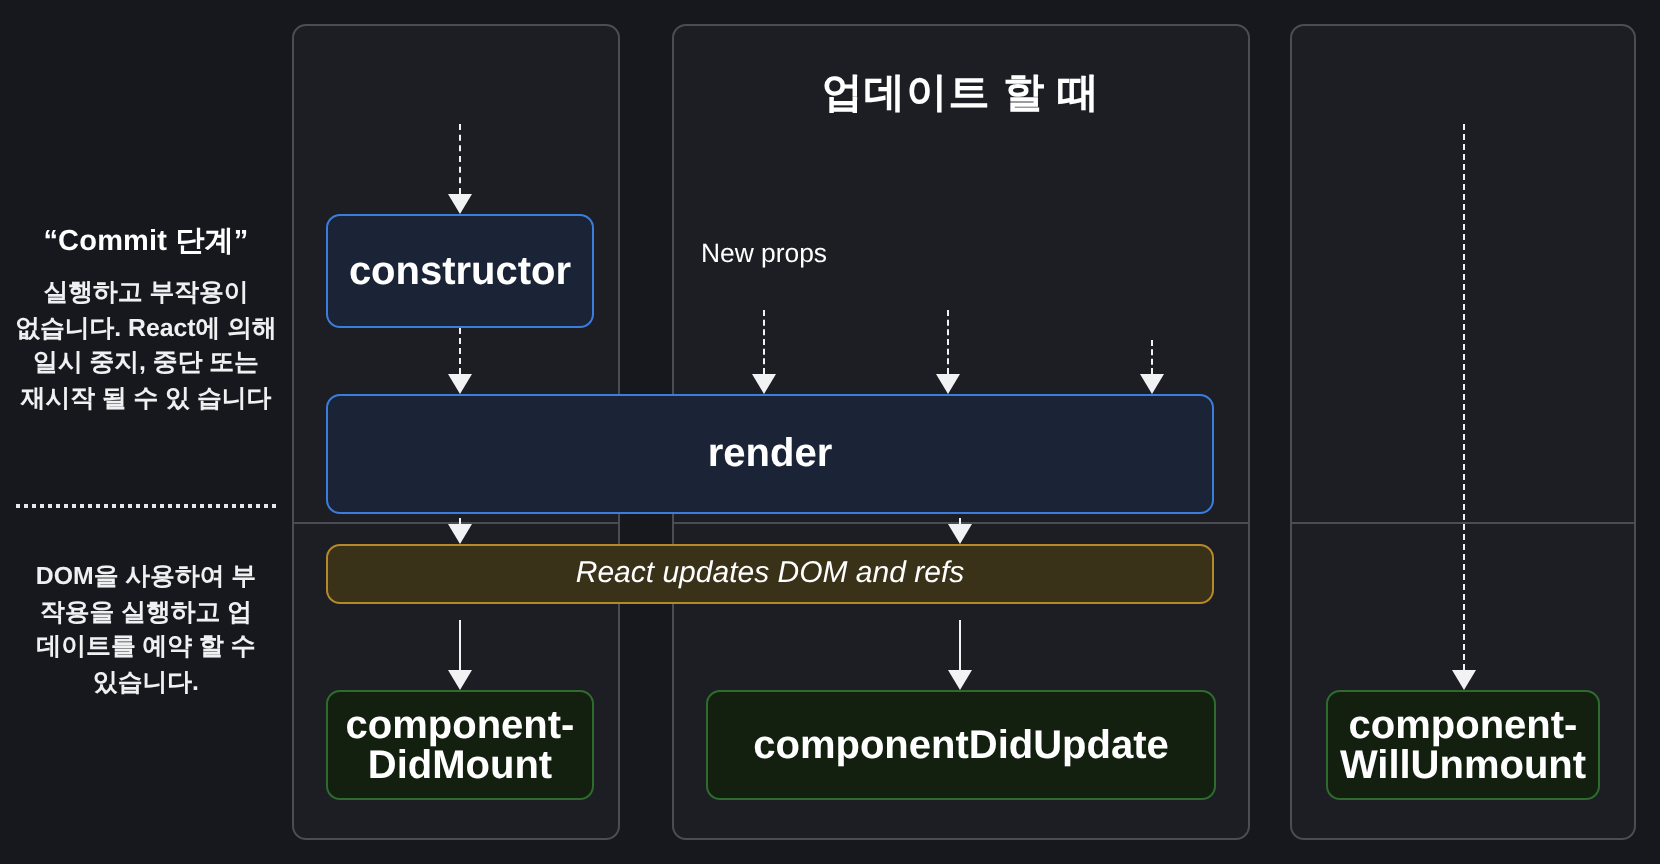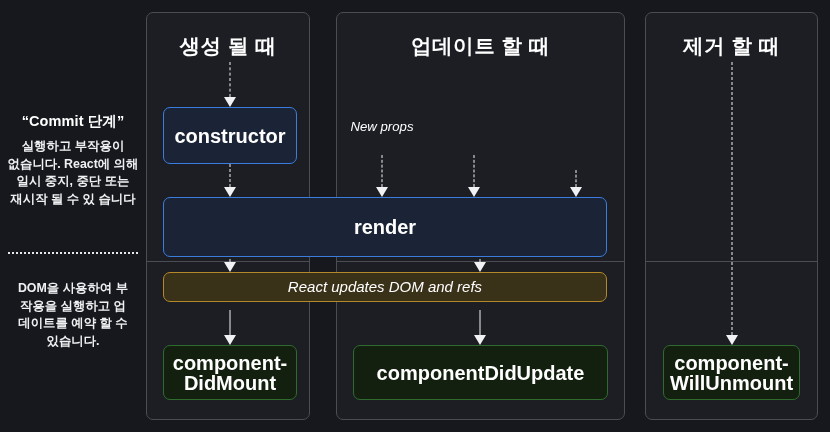--- a/index.html
+++ b/index.html
@@ -142,21 +142,21 @@
 
   
   .trigger-label {
     position: absolute;
     text-align: center;
     font-size: 13.2px;
     line-height: 16px;
     color: #ffffff;
     z-index: 4;
   }
-  .trigger-label.italic { font-style: italic; }
+  .trigger-label.italic { }
   #trig-new-props { left: 336px; top: 119px; width: 92px; }
   #trig-set-state { left: 428px; top: 119px; width: 92px; }
   #trig-force-update { left: 530px; top: 119px; width: 92px; }
 
   
   .arrow {
     position: absolute;
     z-index: 3;
   }
   .arrow .shaft {
@@ -198,31 +198,29 @@
 
     <div id="legend-divider"></div>
 
     <div class="legend-block" id="legend-commit">
       <div class="legend-desc">DOM을 사용하여 부 작용을 실행하고 업 데이트를 예약 할 수 있습니다.</div>
     </div>
 
   </div>
 
   <div class="panel" id="panel-mount">
-    <div class="panel-title">생성 될 때</div>
     <div class="phase-divider"></div>
   </div>
 
   <div class="panel" id="panel-update">
     <div class="panel-title">업데이트 할 때</div>
     <div class="phase-divider"></div>
   </div>
 
   <div class="panel" id="panel-unmount">
-    <div class="panel-title">제거 할 때</div>
     <div class="phase-divider"></div>
   </div>
 
   <div class="trigger-label italic" id="trig-new-props">New props</div>
 
   <div class="arrow dashed" style="left:224px; top:62px; width:12px; height:45px;">
     <div class="shaft" style="height:35px;"></div>
     <div class="head"></div>
   </div>
 

